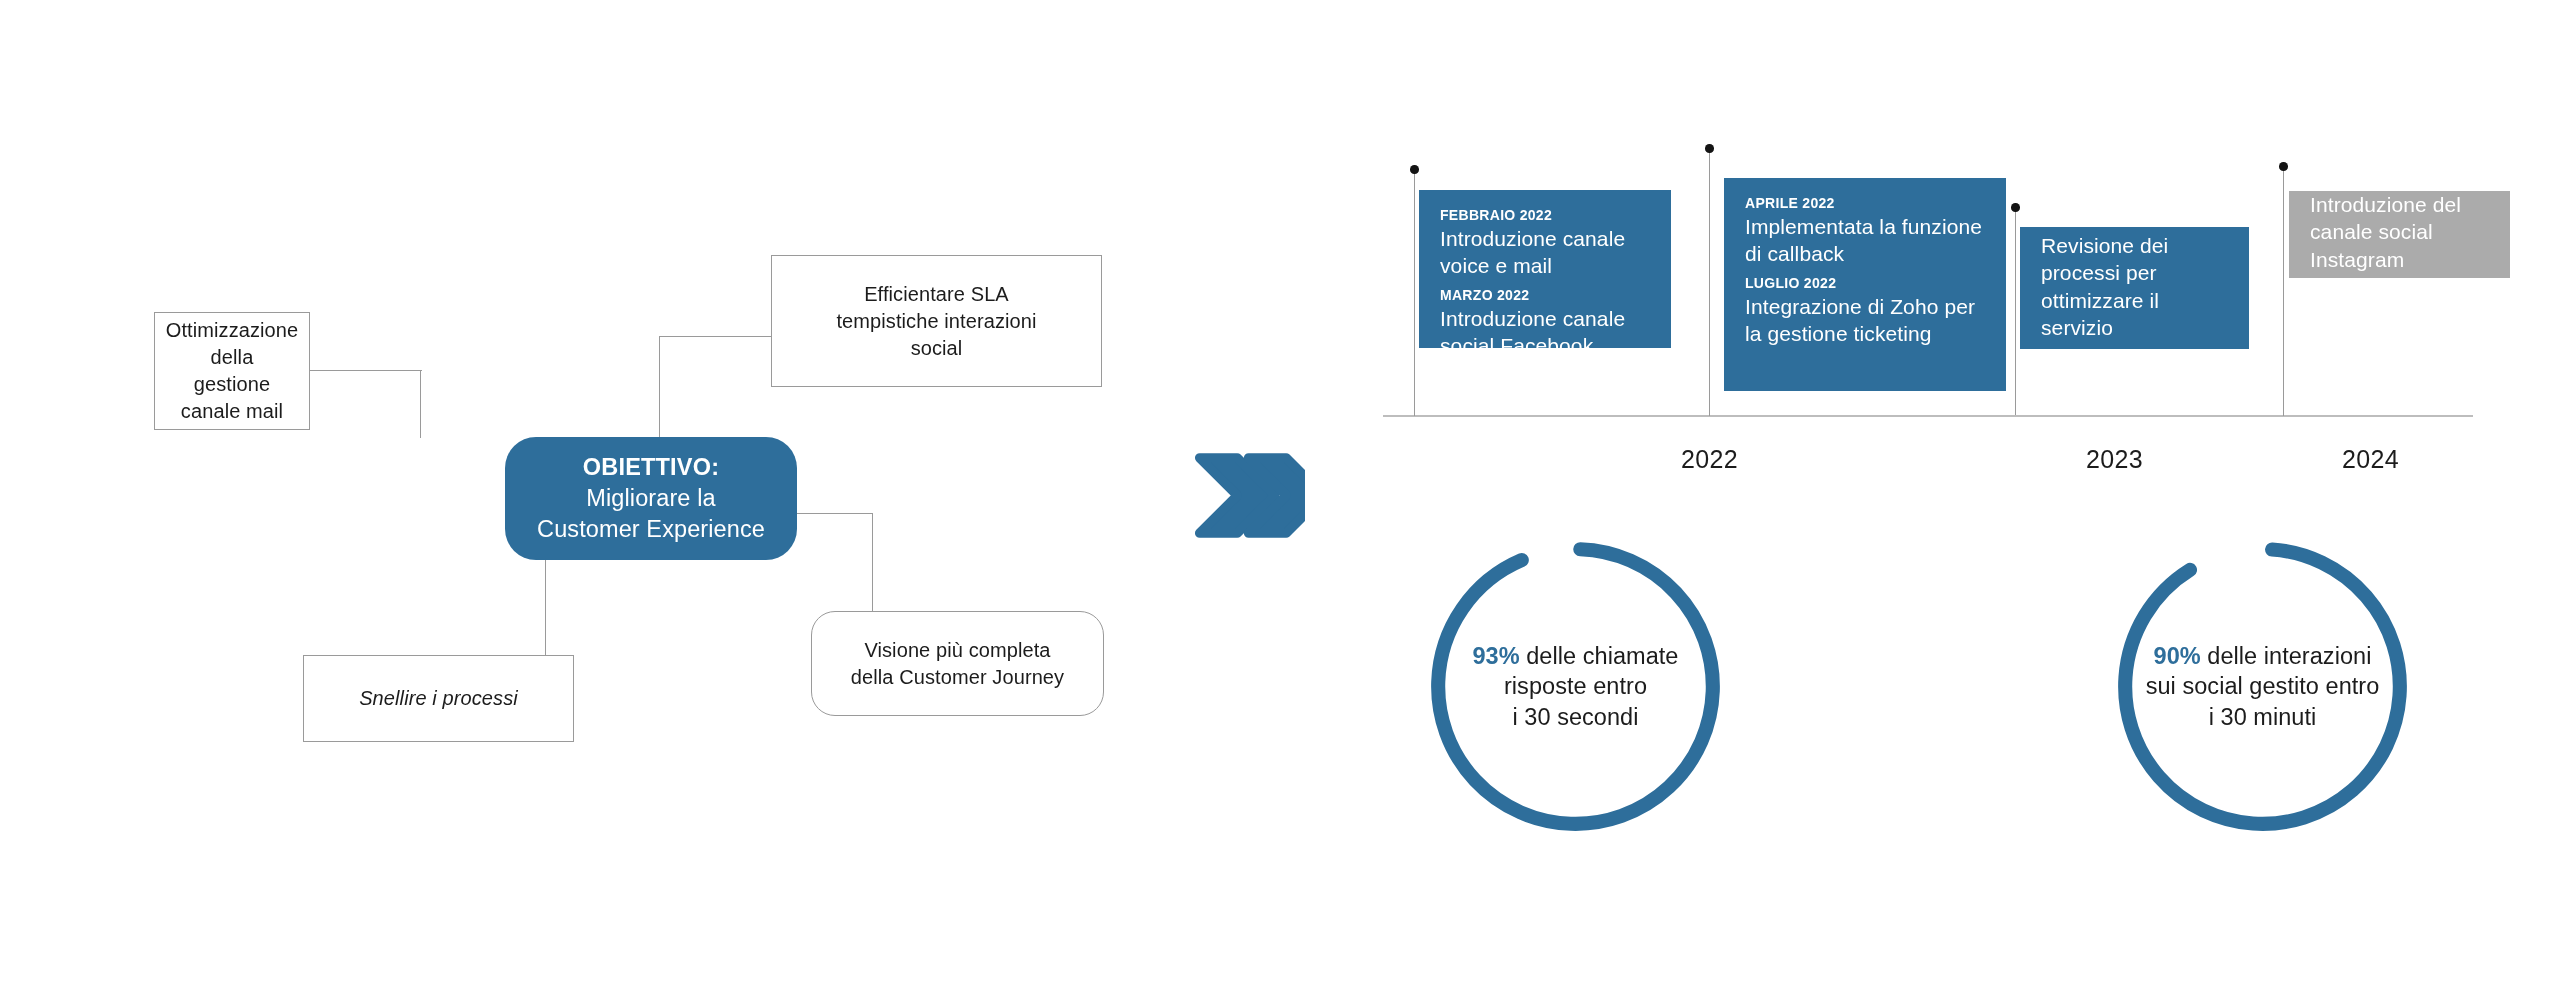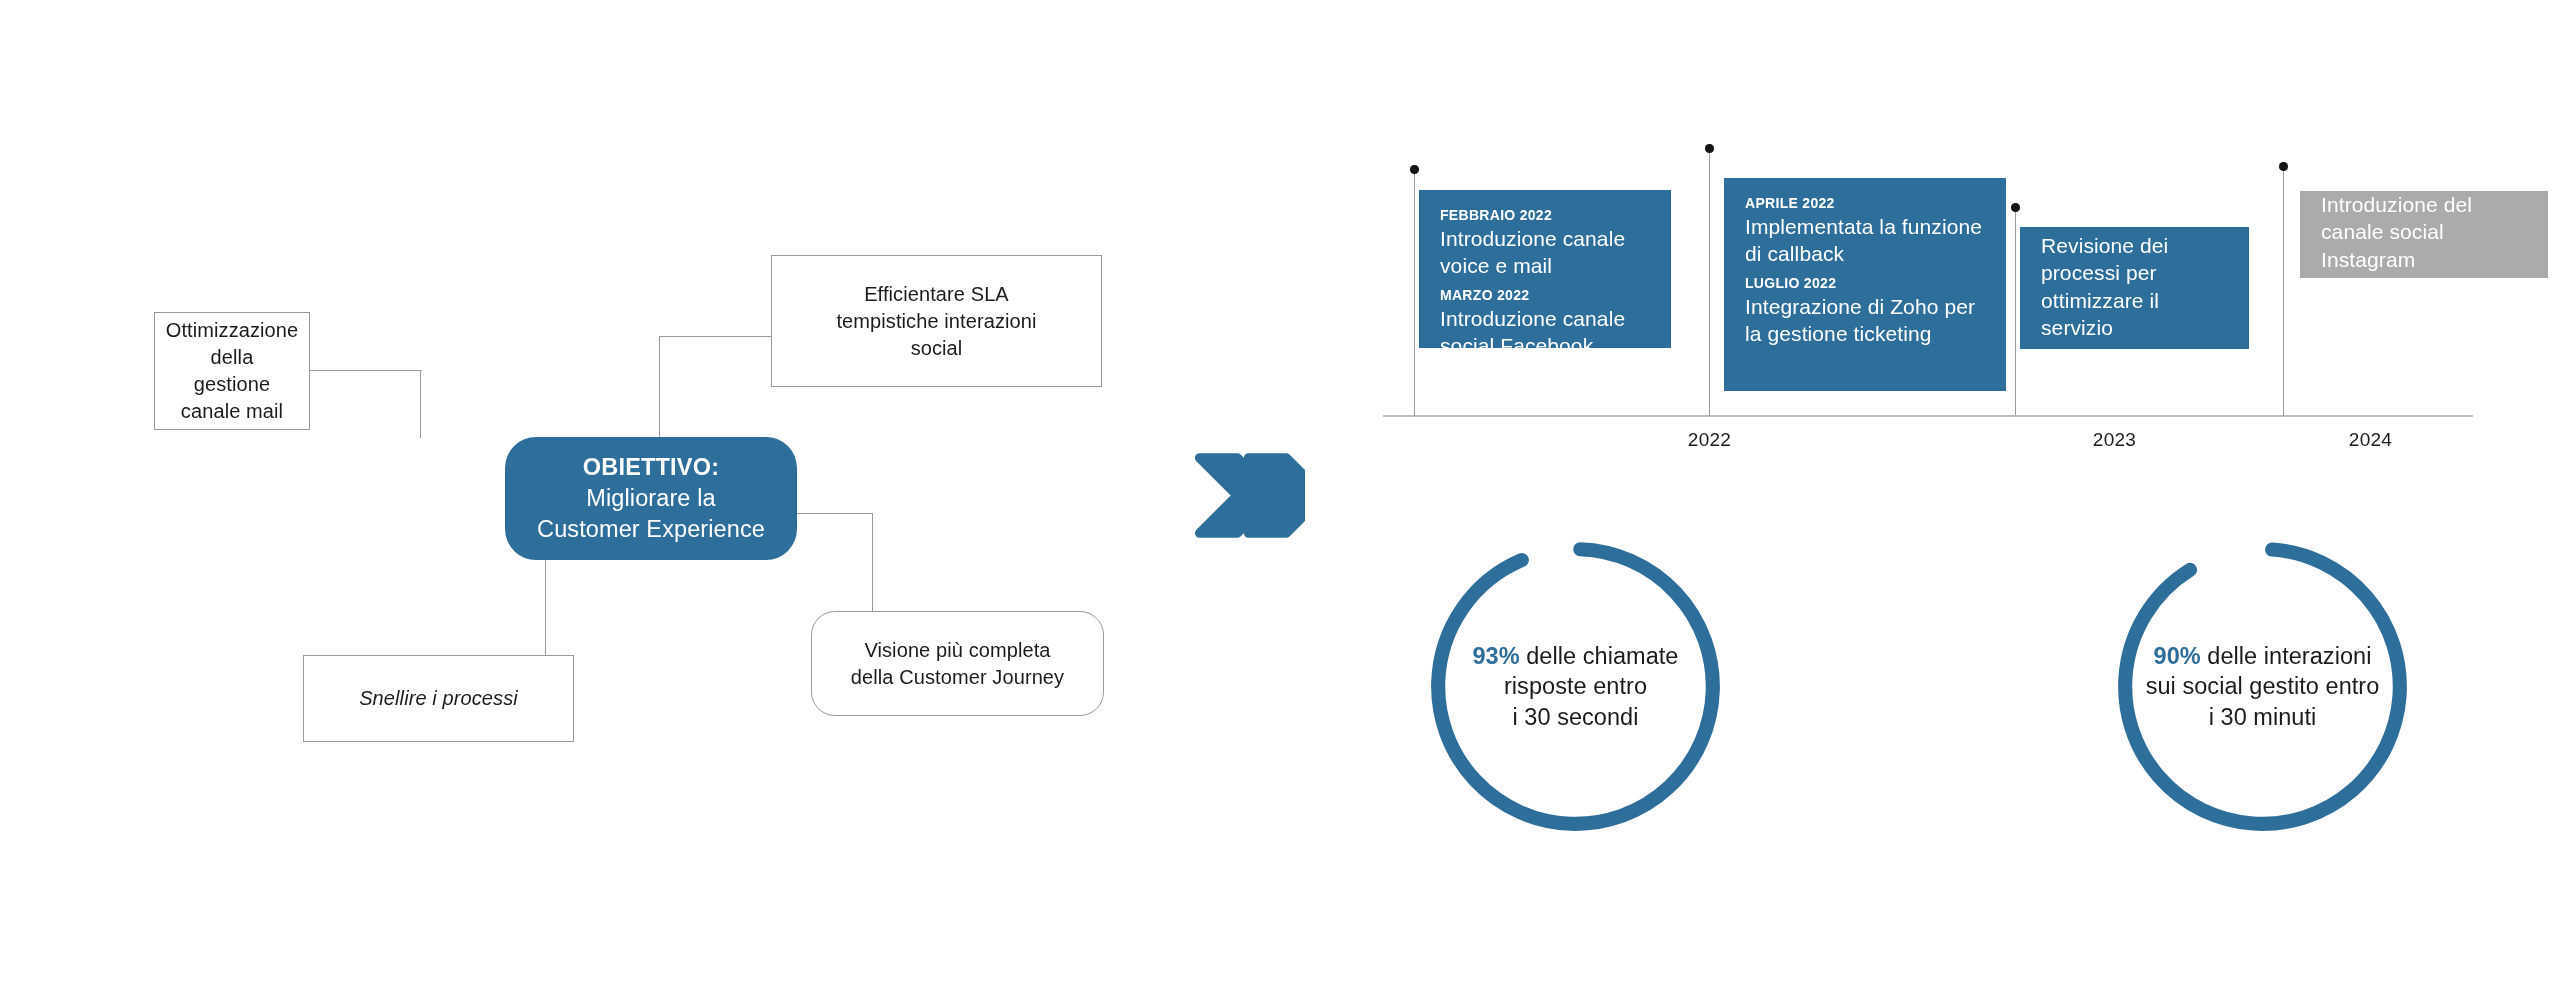--- a/index.html
+++ b/index.html
@@ -124,25 +124,26 @@
   }
   .tl-entry + .tl-entry { margin-top: 6.6px; }
   .tl-plain {
     font-size: 21px;
     line-height: 1.30;
     white-space: pre-line;
     letter-spacing: 0.1px;
   }
   .year-label {
     position: absolute;
-    font-size: 19px;
+    font-size: 25px;
     color: #1c1c1c;
     text-align: center;
     z-index: 3;
     letter-spacing: 0.3px;
+    margin-top: 16px;
   }
 
   
   .donut { position: absolute; z-index: 3; }
   .donut svg { display: block; }
   .donut-label {
     position: absolute;
     left: 0; right: 0;
     top: 50%;
     transform: translateY(-50%);
@@ -252,21 +253,21 @@
 la gestione ticketing</div>
       </div>
     </div>
 
     <div class="tl-card blue" style="left:2020px;top:227px;width:229px;height:122px;justify-content:center;padding-top:9.4px;">
       <div class="tl-plain">Revisione dei
 processi per
 ottimizzare il servizio</div>
     </div>
 
-    <div class="tl-card gray" style="left:2289px;top:191px;width:248px;height:87px;justify-content:center;padding-top:7px;margin-left:11px;">
+    <div class="tl-card gray" style="left:2289px;top:191px;width:221px;height:87px;justify-content:center;padding-top:7px;">
       <div class="tl-plain">Introduzione del
 canale social
 Instagram</div>
     </div>
 
     <div class="year-label" style="left:1634px;top:429px;width:151px;">2022</div>
     <div class="year-label" style="left:2039px;top:429px;width:151px;">2023</div>
     <div class="year-label" style="left:2295px;top:429px;width:151px;">2024</div>
   </div>
 

